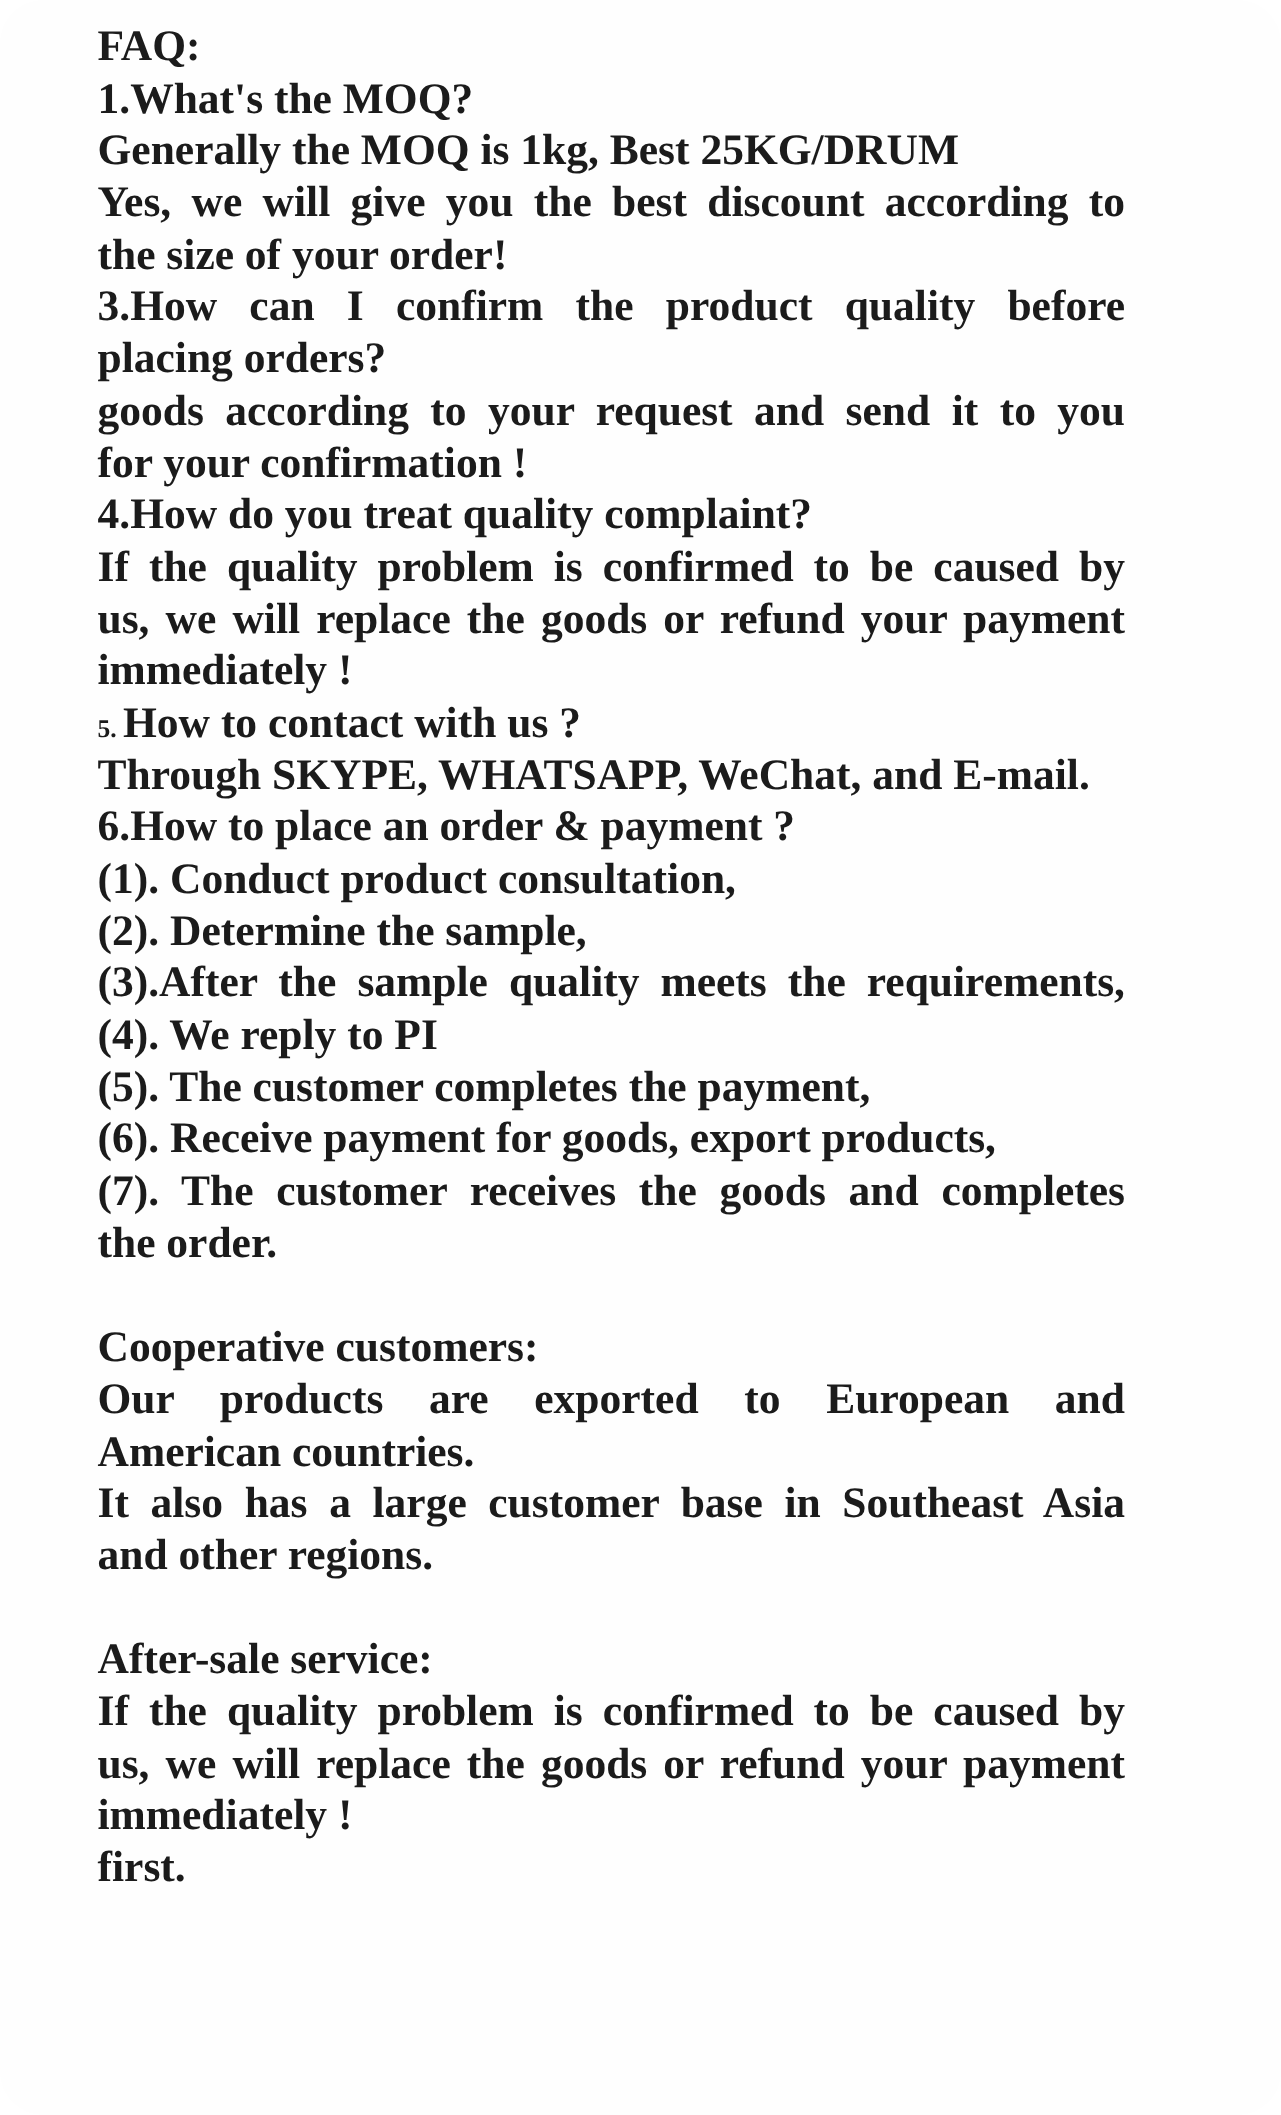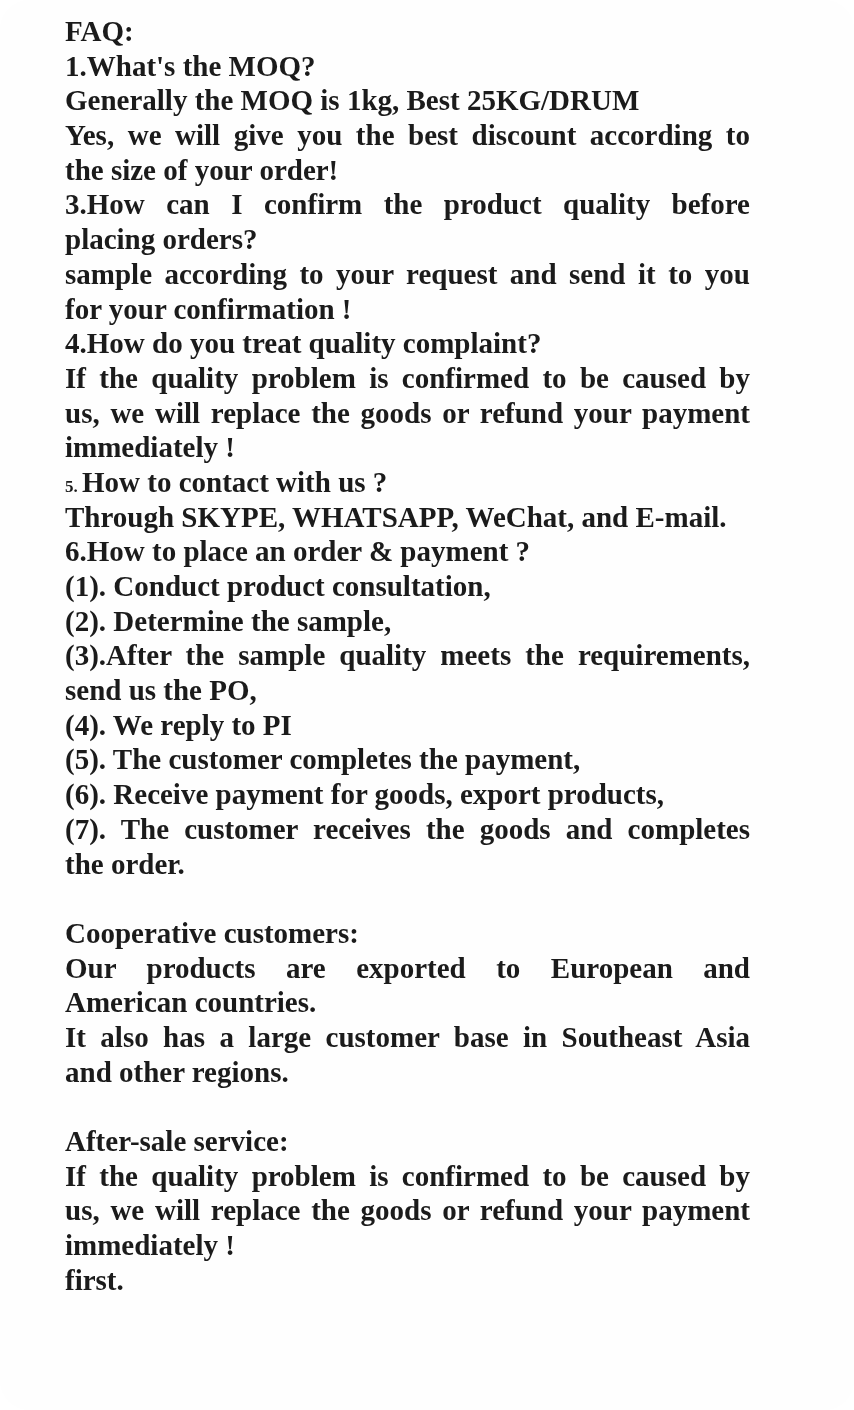--- a/index.html
+++ b/index.html
@@ -54,33 +54,32 @@
 <div class="page" style="background: rgb(254, 254, 254); border-radius: 29px;">
   <div class="doc" style="color: rgb(27, 27, 27);">
     <div>
         <div class="line">FAQ:</div>
         <div class="line">1.What's the MOQ?</div>
         <div class="line">Generally the MOQ is 1kg, Best 25KG/DRUM</div>
         <div class="line j">Yes, we will give you the best discount according to</div>
         <div class="line">the size of your order!</div>
         <div class="line j">3.How can I confirm the product quality before</div>
         <div class="line">placing orders?</div>
-        <div class="line j">sample according to your request and send it to you</div>
+        <div class="line j">goods according to your request and send it to you</div>
         <div class="line">for your confirmation !</div>
         <div class="line">4.How do you treat quality complaint?</div>
         <div class="line j">If the quality problem is confirmed to be caused by</div>
         <div class="line j">us, we will replace the goods or refund your payment</div>
         <div class="line">immediately !</div>
         <div class="line"><span class="num-sm">5. </span>How to contact with us ?</div>
         <div class="line">Through SKYPE, WHATSAPP, WeChat, and E-mail.</div>
         <div class="line">6.How to place an order &amp; payment ?</div>
         <div class="line">(1). Conduct product consultation,</div>
         <div class="line">(2). Determine the sample,</div>
         <div class="line j">(3).After the sample quality meets the requirements,</div>
-        <div class="line">send us the PO,</div>
         <div class="line">(4). We reply to PI</div>
         <div class="line">(5). The customer completes the payment,</div>
         <div class="line">(6). Receive payment for goods, export products,</div>
         <div class="line j">(7). The customer receives the goods and completes</div>
         <div class="line">the order.</div>
         <div class="line blank"></div>
         <div class="line">Cooperative customers:</div>
         <div class="line j">Our products are exported to European and</div>
         <div class="line">American countries.</div>
         <div class="line j">It also has a large customer base in Southeast Asia</div>

